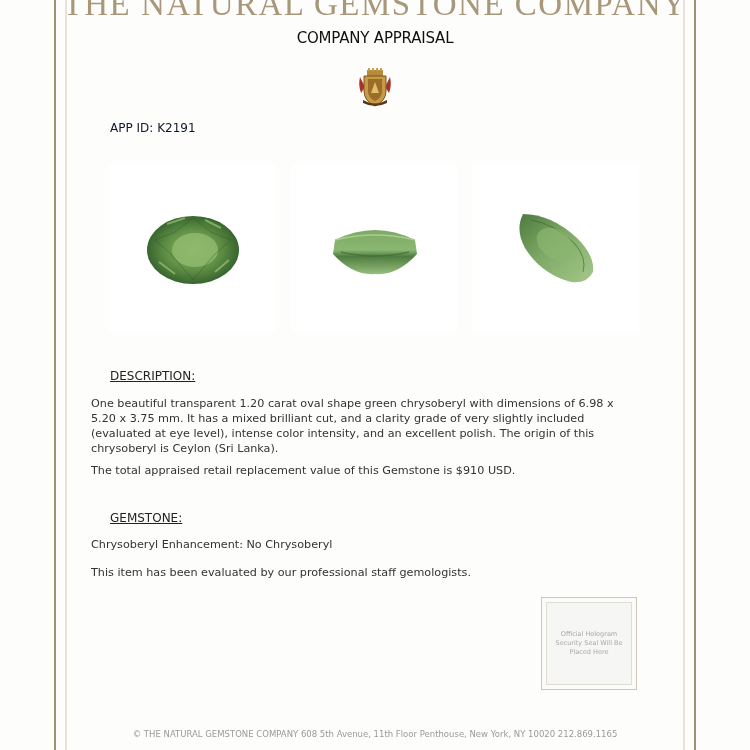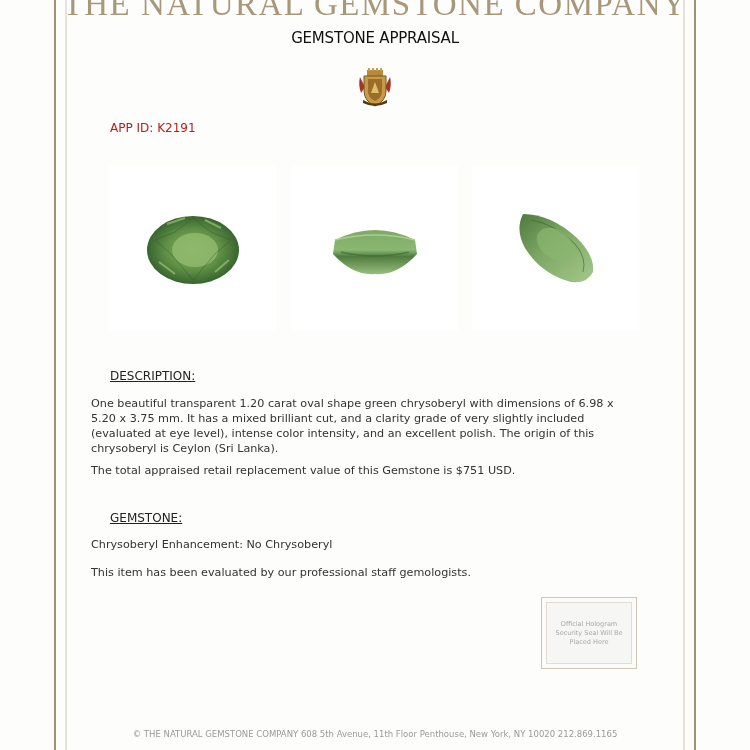--- a/index.html
+++ b/index.html
@@ -28,40 +28,40 @@
     position: absolute; left: 0; right: 0; top: 29px;
     text-align: center;
     font-family: "DejaVu Sans", sans-serif;
     font-size: 15px; color: #111; letter-spacing: -0.2px;
   }
   .crest {
     position: absolute; left: 357px; top: 67px; width: 36px; height: 42px;
   }
   .app-id {
     position: absolute; left: 110px; top: 121px;
-    font-size: 12px; color: #b91c1c;
+    font-size: 12px; color: #0f172a;
   }
   .photo-row { position: absolute; top: 165px; left: 0; width: 750px; height: 166px; }
   .photo-box {
     position: absolute; top: 0; height: 166px; background: #ffffff;
     display: flex; align-items: center; justify-content: center;
   }
   .photo-box.p1 { left: 109px; width: 167px; }
   .photo-box.p2 { left: 291px; width: 167px; }
   .photo-box.p3 { left: 472px; width: 167px; }
 
   .section-heading {
     position: absolute; left: 110px; font-size: 12px; color: #222; text-decoration: underline;
   }
   .para {
     position: absolute; left: 91px; width: 540px;
     font-size: 11.2px; line-height: 15px; color: #333;
   }
   .hologram-box {
-    position: absolute; left: 541px; top: 597px; width: 96px; height: 72px;
+    position: absolute; left: 541px; top: 597px; width: 96px; height: 93px;
     border: 1px solid #cfc6b6; background: #fbfbfa; box-sizing: border-box;
   }
   .hologram-inner {
     position: absolute; left: 4px; top: 4px; right: 4px; bottom: 4px;
     border: 1px solid #e2ddd4; background: #f6f6f5;
     display: flex; align-items: center; justify-content: center; text-align: center;
   }
   .hologram-text {
     font-size: 6.5px; line-height: 9px; color: #a9a9a9; width: 70px;
   }
@@ -72,21 +72,21 @@
 </style>
 </head>
 <body>
 
 <div class="border-outer-left"></div>
 <div class="border-inner-left"></div>
 <div class="border-inner-right"></div>
 <div class="border-outer-right"></div>
 
 <div class="company-title">THE NATURAL GEMSTONE COMPANY</div>
-<div class="doc-title">GEMSTONE APPRAISAL</div>
+<div class="doc-title">COMPANY APPRAISAL</div>
 
 <div class="crest">
   <svg width="36" height="42" viewBox="0 0 36 42">
     <path d="M3 10 Q1 18 4 26 L8 20 Z" fill="#a8332a"></path>
     <path d="M33 10 Q35 18 32 26 L28 20 Z" fill="#a8332a"></path>
     <rect x="10" y="3" width="16" height="6" fill="#b68a3c"></rect>
     <rect x="11" y="1" width="2" height="3" fill="#c9a050"></rect>
     <rect x="15" y="1" width="2" height="3" fill="#c9a050"></rect>
     <rect x="19" y="1" width="2" height="3" fill="#c9a050"></rect>
     <rect x="23" y="1" width="2" height="3" fill="#c9a050"></rect>
@@ -141,21 +141,21 @@
       </defs>
       <path d="M12 6 Q40 6 66 30 Q84 48 82 64 Q76 76 60 74 Q30 66 14 40 Q4 22 12 6 Z" fill="url(#g3)"></path>
       <path d="M20 12 Q44 16 64 36 Q76 50 72 64" stroke="#3a5f2f" stroke-width="1" fill="none" opacity="0.6"></path>
       <ellipse cx="44" cy="36" rx="20" ry="14" transform="rotate(35 44 36)" fill="#8ab671" opacity="0.7"></ellipse>
     </svg>
   </div>
 </div>
 
 <div class="section-heading" style="top:369px;">DESCRIPTION:</div>
 <div class="para" style="top:396px;">One beautiful transparent 1.20 carat oval shape green chrysoberyl with dimensions of 6.98 x 5.20 x 3.75 mm. It has a mixed brilliant cut, and a clarity grade of very slightly included (evaluated at eye level), intense color intensity, and an excellent polish. The origin of this chrysoberyl is Ceylon (Sri Lanka).</div>
-<div class="para" style="top:463px;">The total appraised retail replacement value of this Gemstone is $751 USD.</div>
+<div class="para" style="top:463px;">The total appraised retail replacement value of this Gemstone is $910 USD.</div>
 
 <div class="section-heading" style="top:511px;">GEMSTONE:</div>
 <div class="para" style="top:537px;">Chrysoberyl Enhancement: No Chrysoberyl</div>
 <div class="para" style="top:565px;">This item has been evaluated by our professional staff gemologists.</div>
 
 <div class="hologram-box">
   <div class="hologram-inner">
     <div class="hologram-text">Official Hologram Security Seal Will Be Placed Here</div>
   </div>
 </div>

